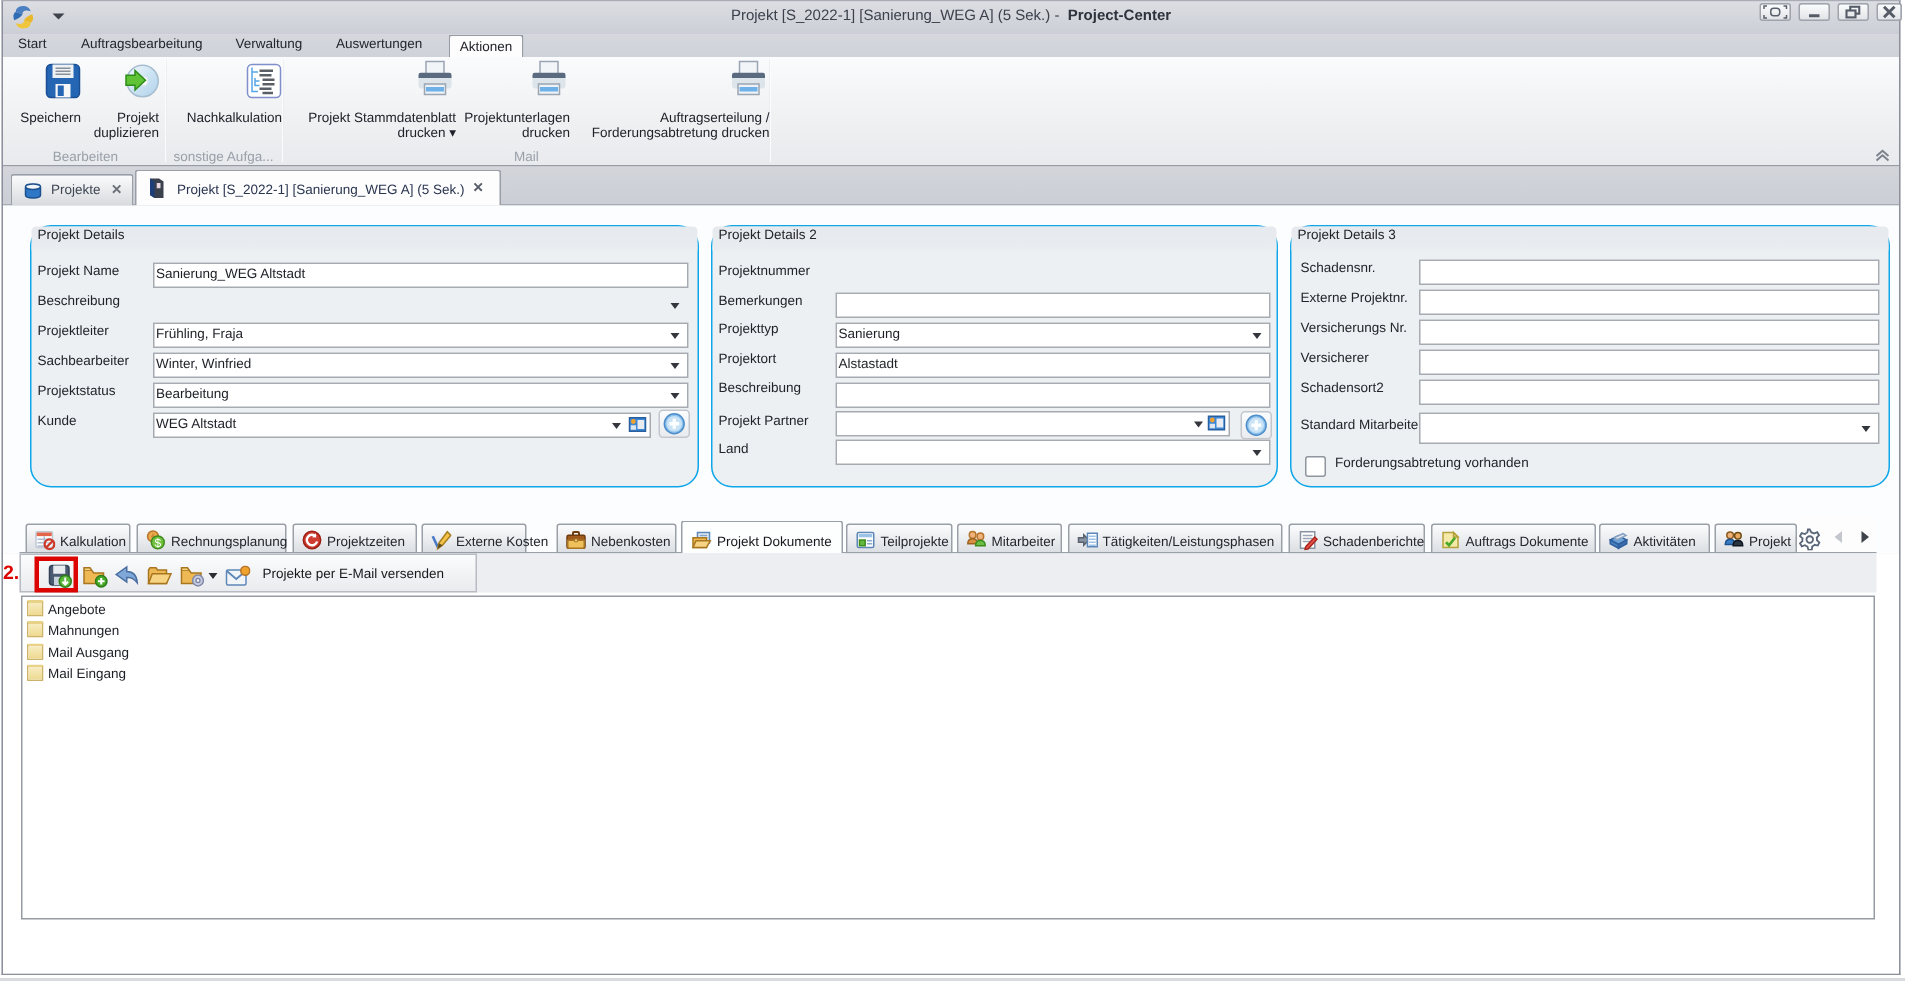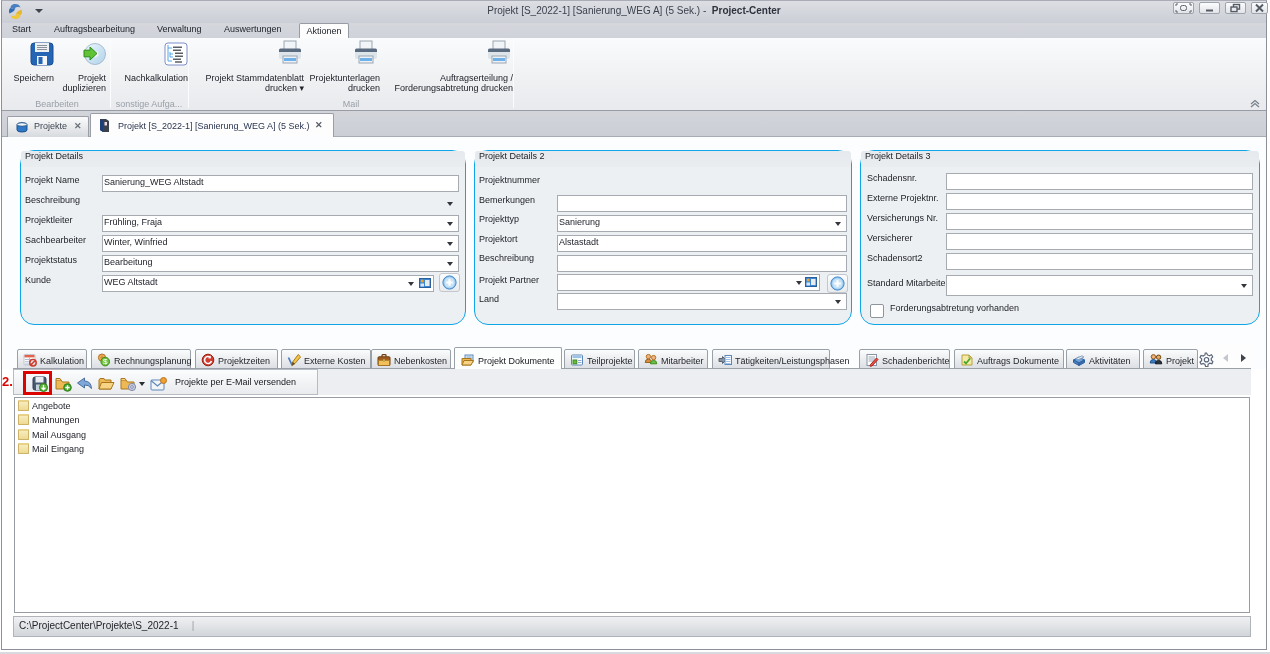--- a/index.html
+++ b/index.html
@@ -304,21 +304,21 @@
           <path d="M5 2.6 v4 M3.6 4.6 h2.8" stroke="#c98a33"></path>
           <circle cx="8.2" cy="8.6" r="4.3" fill="#71c23e" stroke="#3f8c1e"></circle>
           <text x="8.2" y="11.4" font-size="8" fill="#fff" text-anchor="middle" font-family="Liberation Sans">$</text>
         </svg>Rechnungsplanung</div>
     <div class="btab" style="left:193px;width:83px;padding:3px 0 0 5px;">
       <svg class="ic" viewBox="0 0 14 14">
           <circle cx="7" cy="7" r="5.8" fill="#cf3d30" stroke="#9c2015"></circle>
           <path d="M9.5 4.5 A3.5 3.5 0 1 0 10.4 8" fill="none" stroke="#fff" stroke-width="1.6"></path>
           <path d="M9.5 2.5 L9.8 5.4 L7 5.2 Z" fill="#fff"></path>
         </svg>Projektzeiten</div>
-    <div class="btab" style="left:279px;width:90px;padding:3px 17px 0 5px;">
+    <div class="btab" style="left:279px;width:70px;padding:3px 17px 0 5px;">
       <svg class="ic" viewBox="0 0 14 14">
           <path d="M1.5 4.5 L4.5 11 L6.5 9.5" fill="none" stroke="#4a79c8" stroke-width="1.7"></path>
           <path d="M11.2 1.5 L13.6 3.9 L8 10.5 L4.8 12.8 L5.6 9.1 Z" fill="#f2c24a" stroke="#a87f1e"></path>
           <path d="M4.8 12.8 L5.6 9.1 L8 10.5 Z" fill="#5a4a28"></path>
         </svg>Externe Kosten</div>
     <div class="btab" style="left:369px;width:80px;padding:3px 0 0 5px;">
       <svg class="ic" viewBox="0 0 14 14">
           <rect x="1" y="3.8" width="12" height="8.7" rx="1" fill="#a05a1e" stroke="#6e3c0e"></rect>
           <path d="M5 3.8 V2.4 Q5 1.7 5.7 1.7 L8.3 1.7 Q9 1.7 9 2.4 V3.8" fill="none" stroke="#6e3c0e" stroke-width="1.3"></path>
           <path d="M1.5 7.2 L12.5 7.2 L12.5 11.5 Q12.5 12.5 11.5 12.5 L2.5 12.5 Q1.5 12.5 1.5 11.5 Z" fill="#f0c05c" stroke="#a87422"></path>
@@ -342,21 +342,21 @@
             <path d="M8 7.5 h3.5 M8 9.5 h3.5"></path>
           </g>
         </svg>Teilprojekte</div>
     <div class="btab" style="left:636px;width:70px;padding:3px 0 0 5px;">
       <svg class="ic" viewBox="0 0 14 14">
           <circle cx="4.4" cy="3.6" r="2.2" fill="#f0b27c" stroke="#b5742a"></circle>
           <path d="M1.2 9.5 Q1.2 6.2 4.4 6.2 Q7.6 6.2 7.6 9.5 Z" fill="#d98f3f" stroke="#9c6220"></path>
           <circle cx="9.6" cy="4.6" r="2.2" fill="#f0b27c" stroke="#b5742a"></circle>
           <path d="M6.4 10.8 Q6.4 7.4 9.6 7.4 Q12.8 7.4 12.8 10.8 Z" fill="#6cbf45" stroke="#3f8c1e"></path>
         </svg>Mitarbeiter</div>
-    <div class="btab" style="left:710px;width:118px;padding:3px 0 2px 5px;">
+    <div class="btab" style="left:710px;width:143px;padding:3px 0 2px 5px;">
       <svg class="ic" viewBox="0 0 14 14">
           <path d="M1 5.5 L4.5 5.5 L4.5 3.5 L8 7 L4.5 10.5 L4.5 8.5 L1 8.5 Z" fill="#8a93a2" stroke="#5a6270"></path>
           <rect x="7" y="2.5" width="6.5" height="9" fill="#fff" stroke="#5d87b8"></rect>
           <g stroke="#9dc2e8">
             <path d="M8 4.5 h4.5 M8 6.5 h4.5 M8 8.5 h4.5 M8 10.5 h4.5"></path>
           </g>
         </svg>Tätigkeiten/Leistungsphasen</div>
     <div class="btab" style="left:857px;width:91px;padding:3px 0 0 5px;">
       <svg class="ic" viewBox="0 0 14 14">
           <rect x="2" y="1.5" width="9.5" height="11" fill="#fff" stroke="#8a93a2"></rect>
@@ -430,16 +430,15 @@
         <circle cx="13.5" cy="3.5" r="3" fill="#f0a22e" stroke="#b5742a"></circle>
       </svg>
       <div class="abs" style="left:162px;top:8px;color:#17181d;">Projekte per E-Mail versenden</div>
     </div>
     <div id="list">
       <div class="lrow" style="top:1px"><span class="fold"></span>Angebote</div>
       <div class="lrow" style="top:15px"><span class="fold"></span>Mahnungen</div>
       <div class="lrow" style="top:30px"><span class="fold"></span>Mail Ausgang</div>
       <div class="lrow" style="top:44px"><span class="fold"></span>Mail Eingang</div>
     </div>
-    <div id="statusbar"><span style="margin-left:5px">C:\ProjectCenter\Projekte\S_2022-1</span><span style="position:absolute;left:175px;color:#9aa0a8">&nbsp;|</span></div>
   </div>
 </div>
 <div style="position:absolute;left:0;top:652px;width:1270px;height:2px;background:#d8dade"></div>
 
 </body></html>

